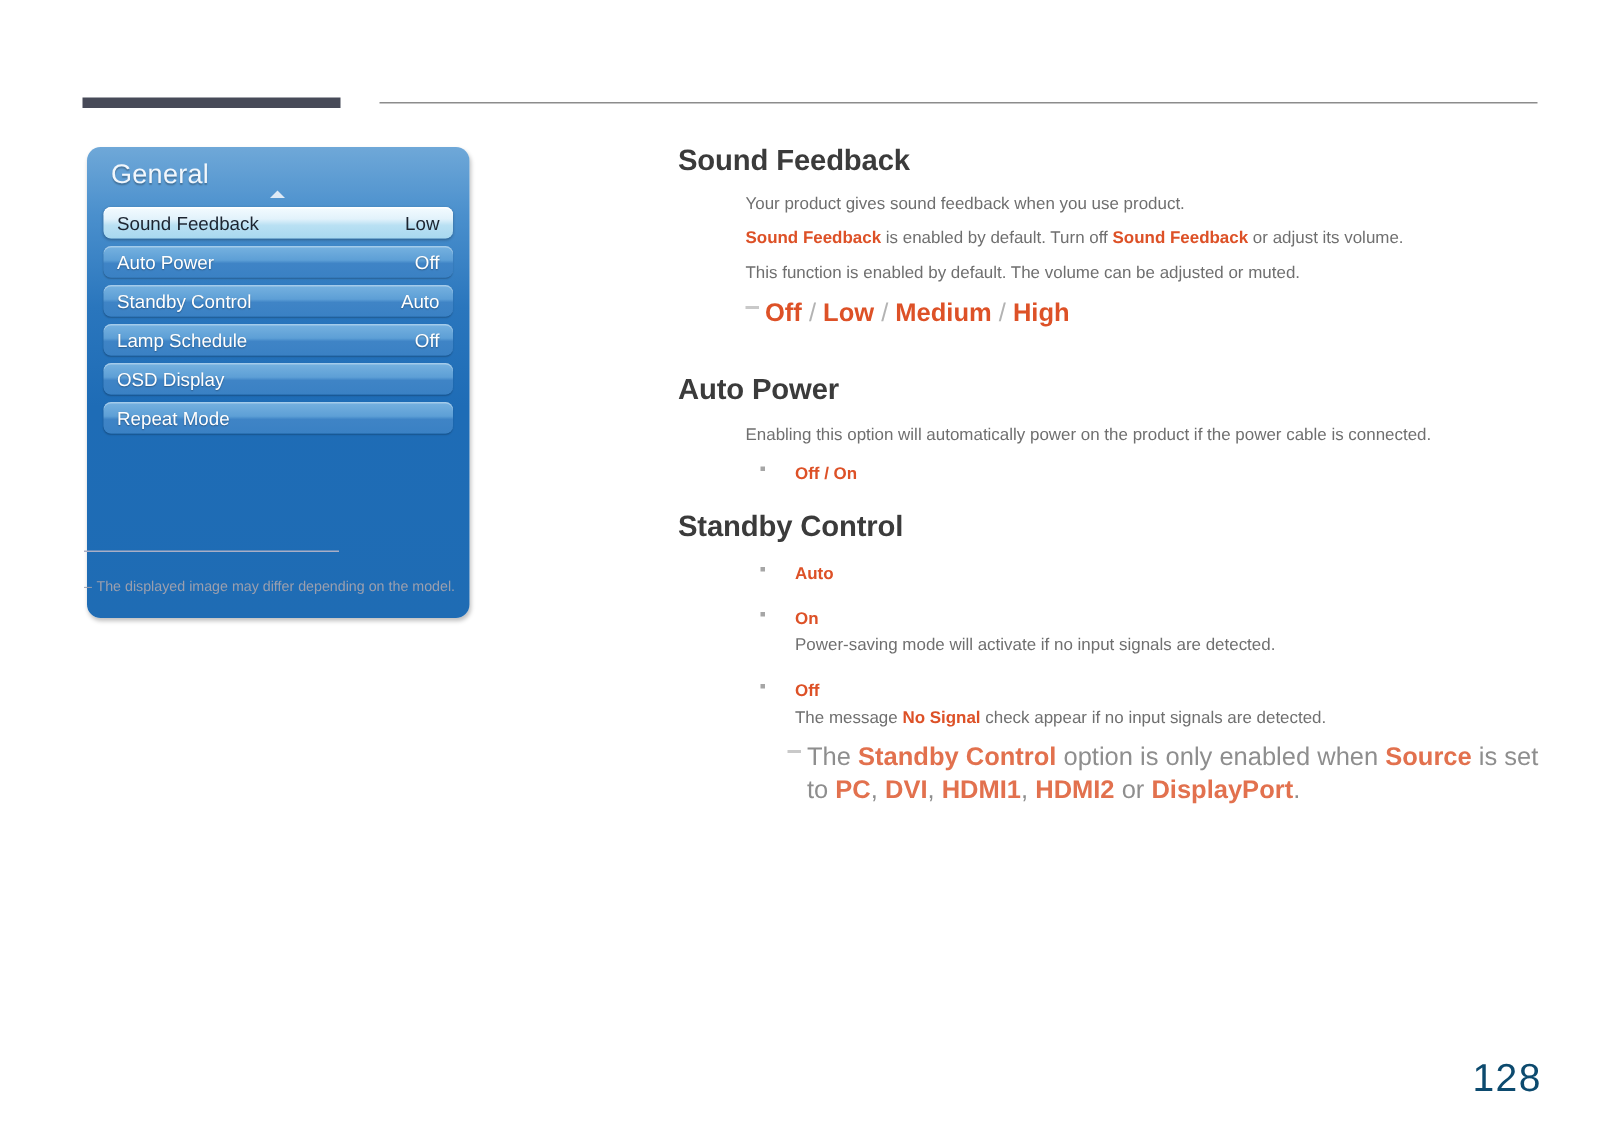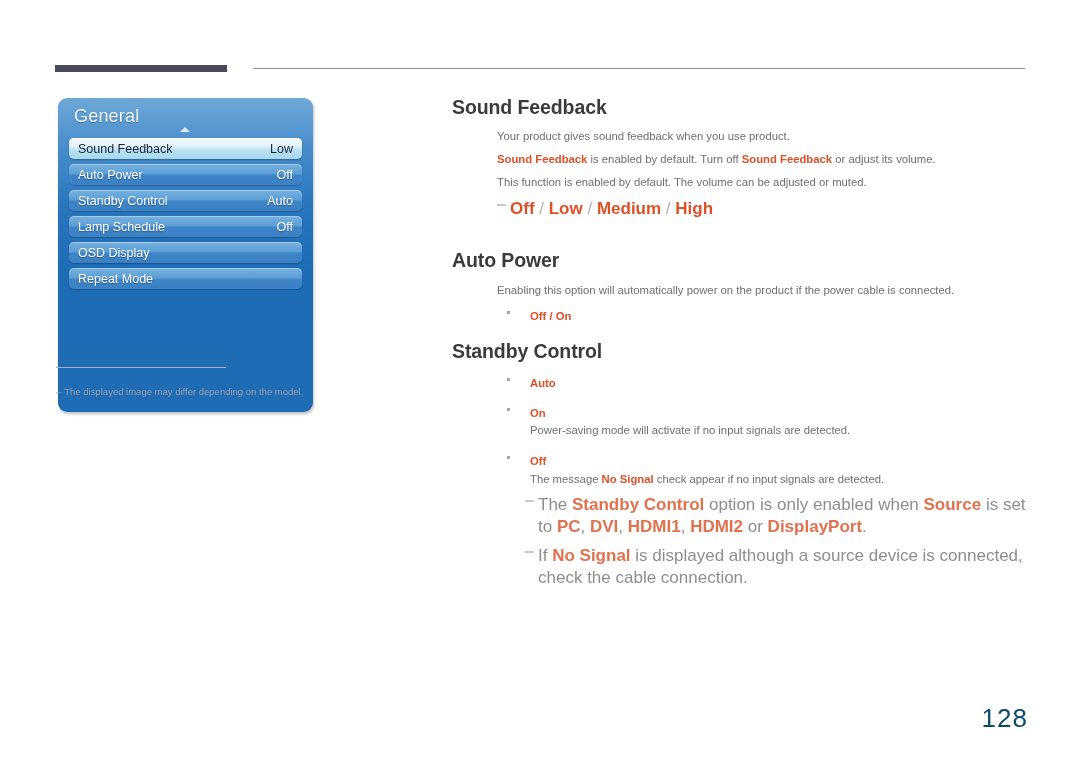--- a/index.html
+++ b/index.html
@@ -328,23 +328,20 @@
         <span class="bterm">Off</span>
       </div>
       <div class="bullet-detail">
         <p class="line"><span>The message </span><span class="hl">No Signal</span><span> check appear if no input signals are detected.</span></p>
       </div>
 
       <div class="notes-indent">
         <div class="noteline strong">
           <span class="nd"></span><span>The </span><span class="hl-dim">Standby Control</span><span> option is only enabled when </span><span class="hl-dim">Source</span><span> is set to </span><span class="hl-dim">PC</span><span>, </span><span class="hl-dim">DVI</span><span>, </span><span class="hl-dim">HDMI1</span><span>, </span><span class="hl-dim">HDMI2</span><span> or </span><span class="hl-dim">DisplayPort</span><span>.</span>
         </div>
-        <div class="noteline strong">
-          <span class="nd"></span><span>If </span><span class="hl-dim">No Signal</span><span> is displayed although a source device is connected, check the cable connection.</span>
-        </div>
       </div>
 
     </div>
   </div>
 
 </div>
 
 <div class="page-num">128</div>
 
 </body></html>

